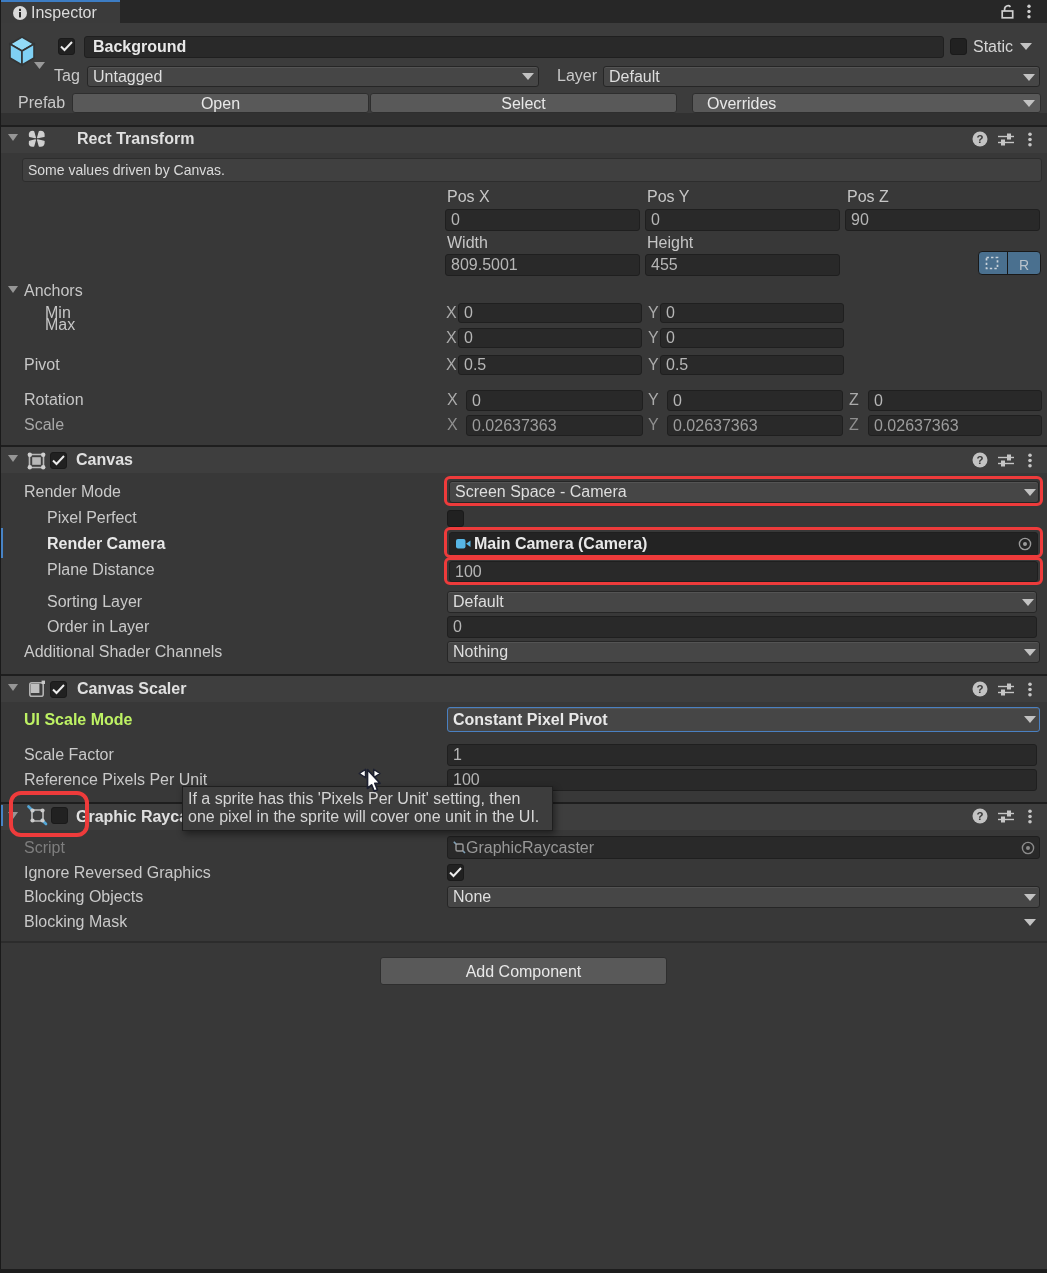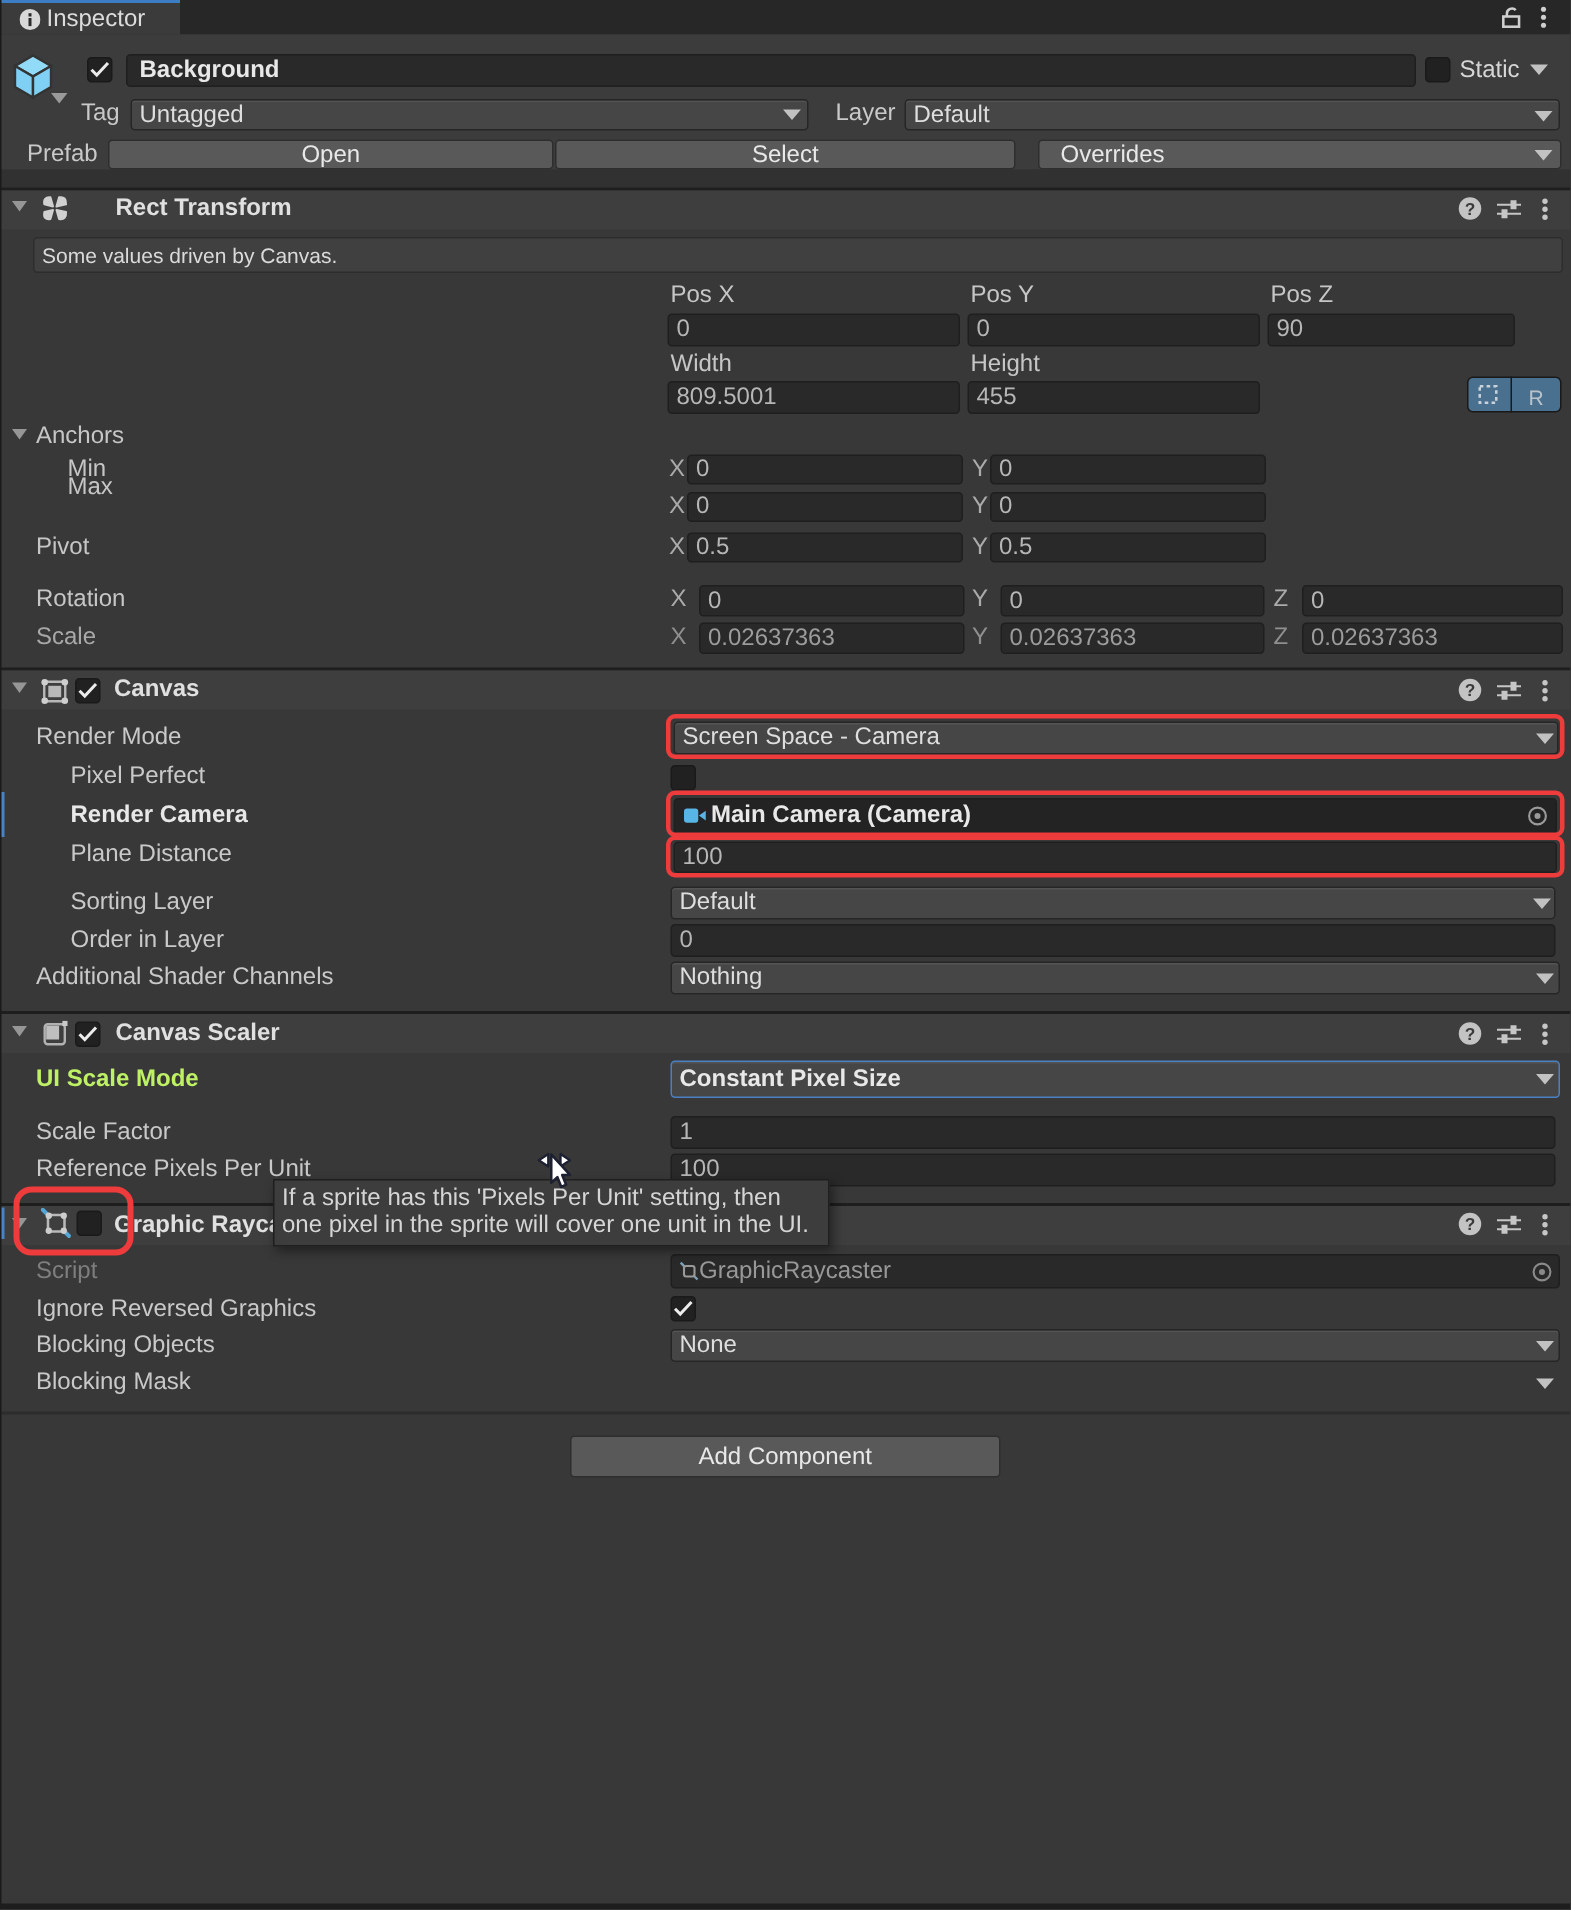--- a/index.html
+++ b/index.html
@@ -116,21 +116,21 @@
 
 <div class="lbl b" style="left:447px;top:188px;">Pos X</div>
 <div class="lbl b" style="left:647px;top:188px;">Pos Y</div>
 <div class="lbl b" style="left:847px;top:188px;">Pos Z</div>
 <div class="fld" style="left:445px;top:209px;width:195px;height:22px;">
       <span>0</span>
     </div>
 <div class="fld" style="left:645px;top:209px;width:195px;height:22px;">
       <span>0</span>
     </div>
-<div class="fld" style="left:845px;top:209px;width:165px;height:22px;">
+<div class="fld" style="left:845px;top:209px;width:195px;height:22px;">
       <span>90</span>
     </div>
 
 <div class="lbl b" style="left:447px;top:234px;">Width</div>
 <div class="lbl b" style="left:647px;top:234px;">Height</div>
 <div class="fld" style="left:445px;top:254px;width:195px;height:22px;">
       <span>809.5001</span>
     </div>
 <div class="fld" style="left:645px;top:254px;width:195px;height:22px;">
       <span>455</span>
@@ -302,21 +302,21 @@
       <rect x="4" y="6.5" width="4" height="6" fill="#c6c6c6"></rect>
     </svg>
 <svg class="abs" style="left:1027px;top:682px;" width="6" height="15">
       <circle cx="3" cy="2.2" r="1.8" fill="#c6c6c6"></circle>
       <circle cx="3" cy="7.5" r="1.8" fill="#c6c6c6"></circle>
       <circle cx="3" cy="12.8" r="1.8" fill="#c6c6c6"></circle>
     </svg>
 
 <div class="lbl" style="left:24px;top:711px;font-weight:bold;color:#bef264;">UI Scale Mode</div>
 <div class="dd" style="left:447px;top:707px;width:593px;height:25px;border:1px solid #4a80c1;">
-      <span style="font-weight:bold;color:#e8e8e8;">Constant Pixel Size</span>
+      <span style="font-weight:bold;color:#e8e8e8;">Constant Pixel Pivot</span>
     </div>
 <div class="dar" style="left:1024px;top:716px;"></div>
 
 <div class="lbl" style="left:24px;top:746px;">Scale Factor</div>
 <div class="fld" style="left:447px;top:744px;width:590px;height:22px;">
       <span>1</span>
     </div>
 <div class="lbl" style="left:24px;top:771px;">Reference Pixels Per Unit</div>
 <div class="fld" style="left:447px;top:769px;width:590px;height:22px;">
       <span>100</span>

